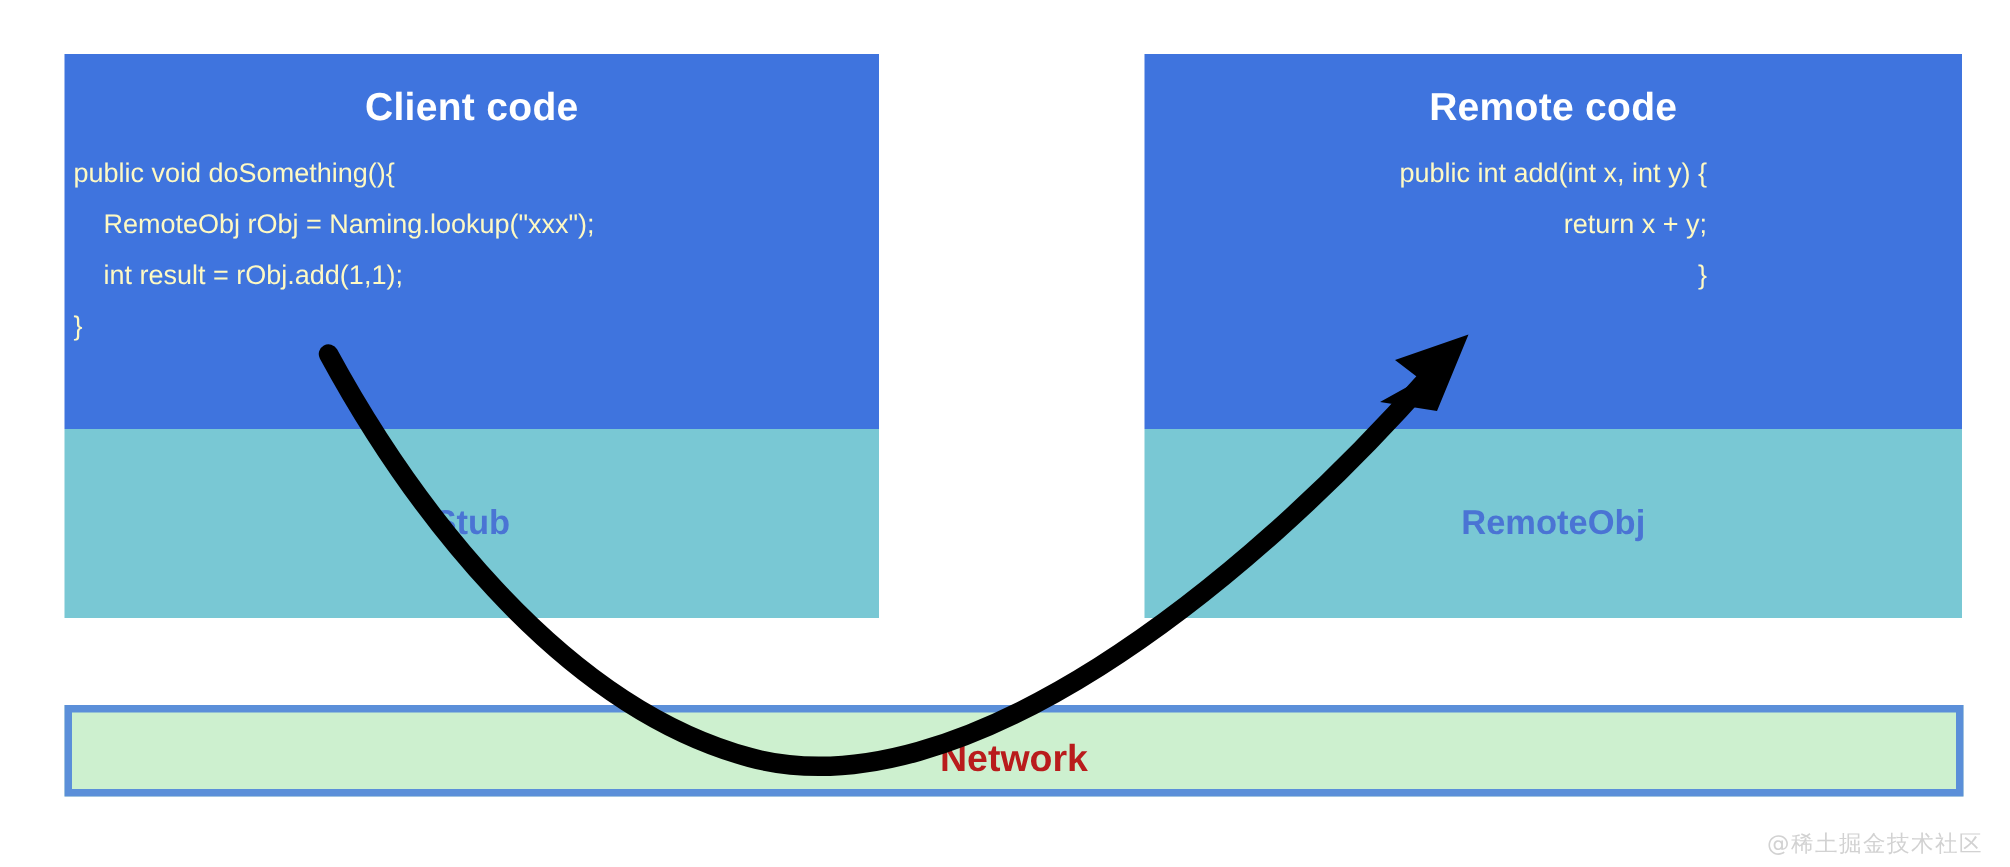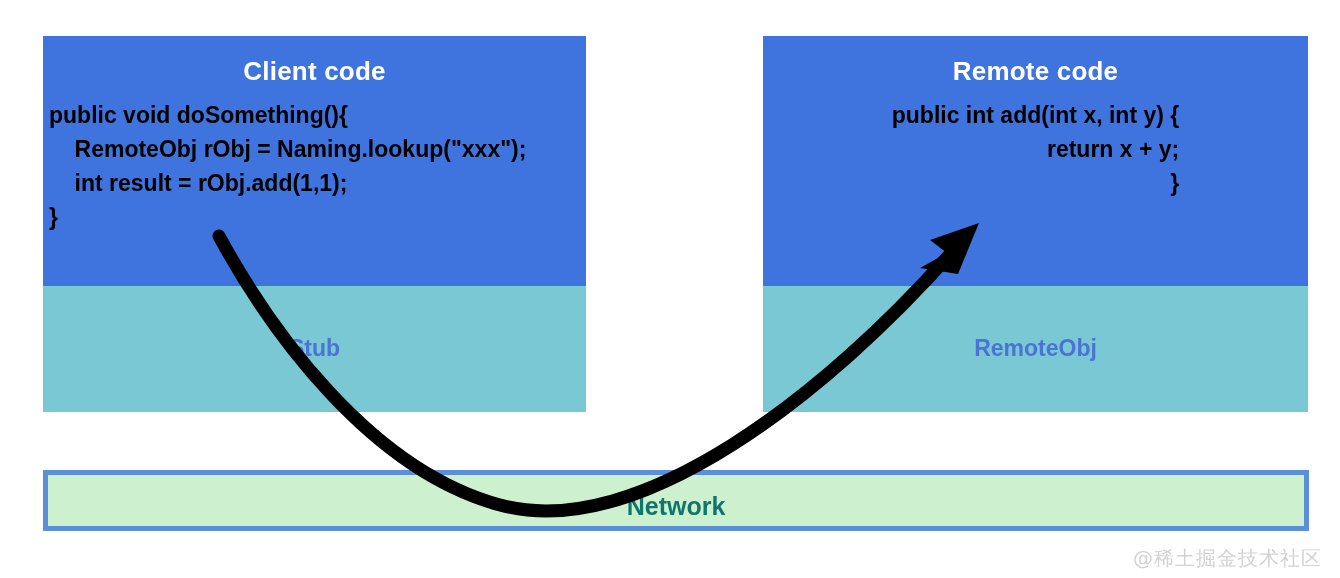--- a/index.html
+++ b/index.html
@@ -37,25 +37,25 @@
     right: 0;
     text-align: center;
     color: #ffffff;
     font-size: 26px;
     font-weight: bold;
     letter-spacing: 0.2px;
   }
 
   .code-block {
     position: absolute;
-    color: #000000;
-    font-size: 23px;
+    color: #fef9c3;
+    font-size: 18px;
     line-height: 34px;
     white-space: pre;
-    font-weight: 700;
+    font-weight: 400;
     font-family: "Liberation Sans", sans-serif;
   }
   .code-left { left: 6px; top: 62px; text-align: left; }
   .code-right { left: 0; right: 0; top: 62px; text-align: center; }
   .code-right .code-inner { display: inline-block; text-align: right; }
 
   .layer-label {
     position: absolute;
     left: 0;
     right: 0;
@@ -70,42 +70,42 @@
     position: absolute;
     box-sizing: border-box;
     background: #cdf0cf;
     border: 5px solid #5b8fd9;
   }
   #network-label {
     position: absolute;
     left: 0;
     right: 0;
     text-align: center;
-    color: #0f766e;
+    color: #b91c1c;
     font-size: 25px;
     font-weight: bold;
   }
 
   
   #arrow-layer {
     position: absolute;
     left: 0;
     top: 0;
     width: 1340px;
     height: 578px;
     pointer-events: none;
   }
 
   
   #watermark {
     position: absolute;
     right: 18px;
     bottom: 6px;
     color: #d2d2d2;
-    font-size: 20px;
+    font-size: 15px;
     letter-spacing: 1px;
     font-family: "DejaVu Sans", sans-serif;
   }
 </style>
 </head>
 <body>
 
 <div id="canvas">
 
   <div class="panel panel-code" id="client-code-panel" style="left:43px; top:36px; width:543px; height:250px;">

